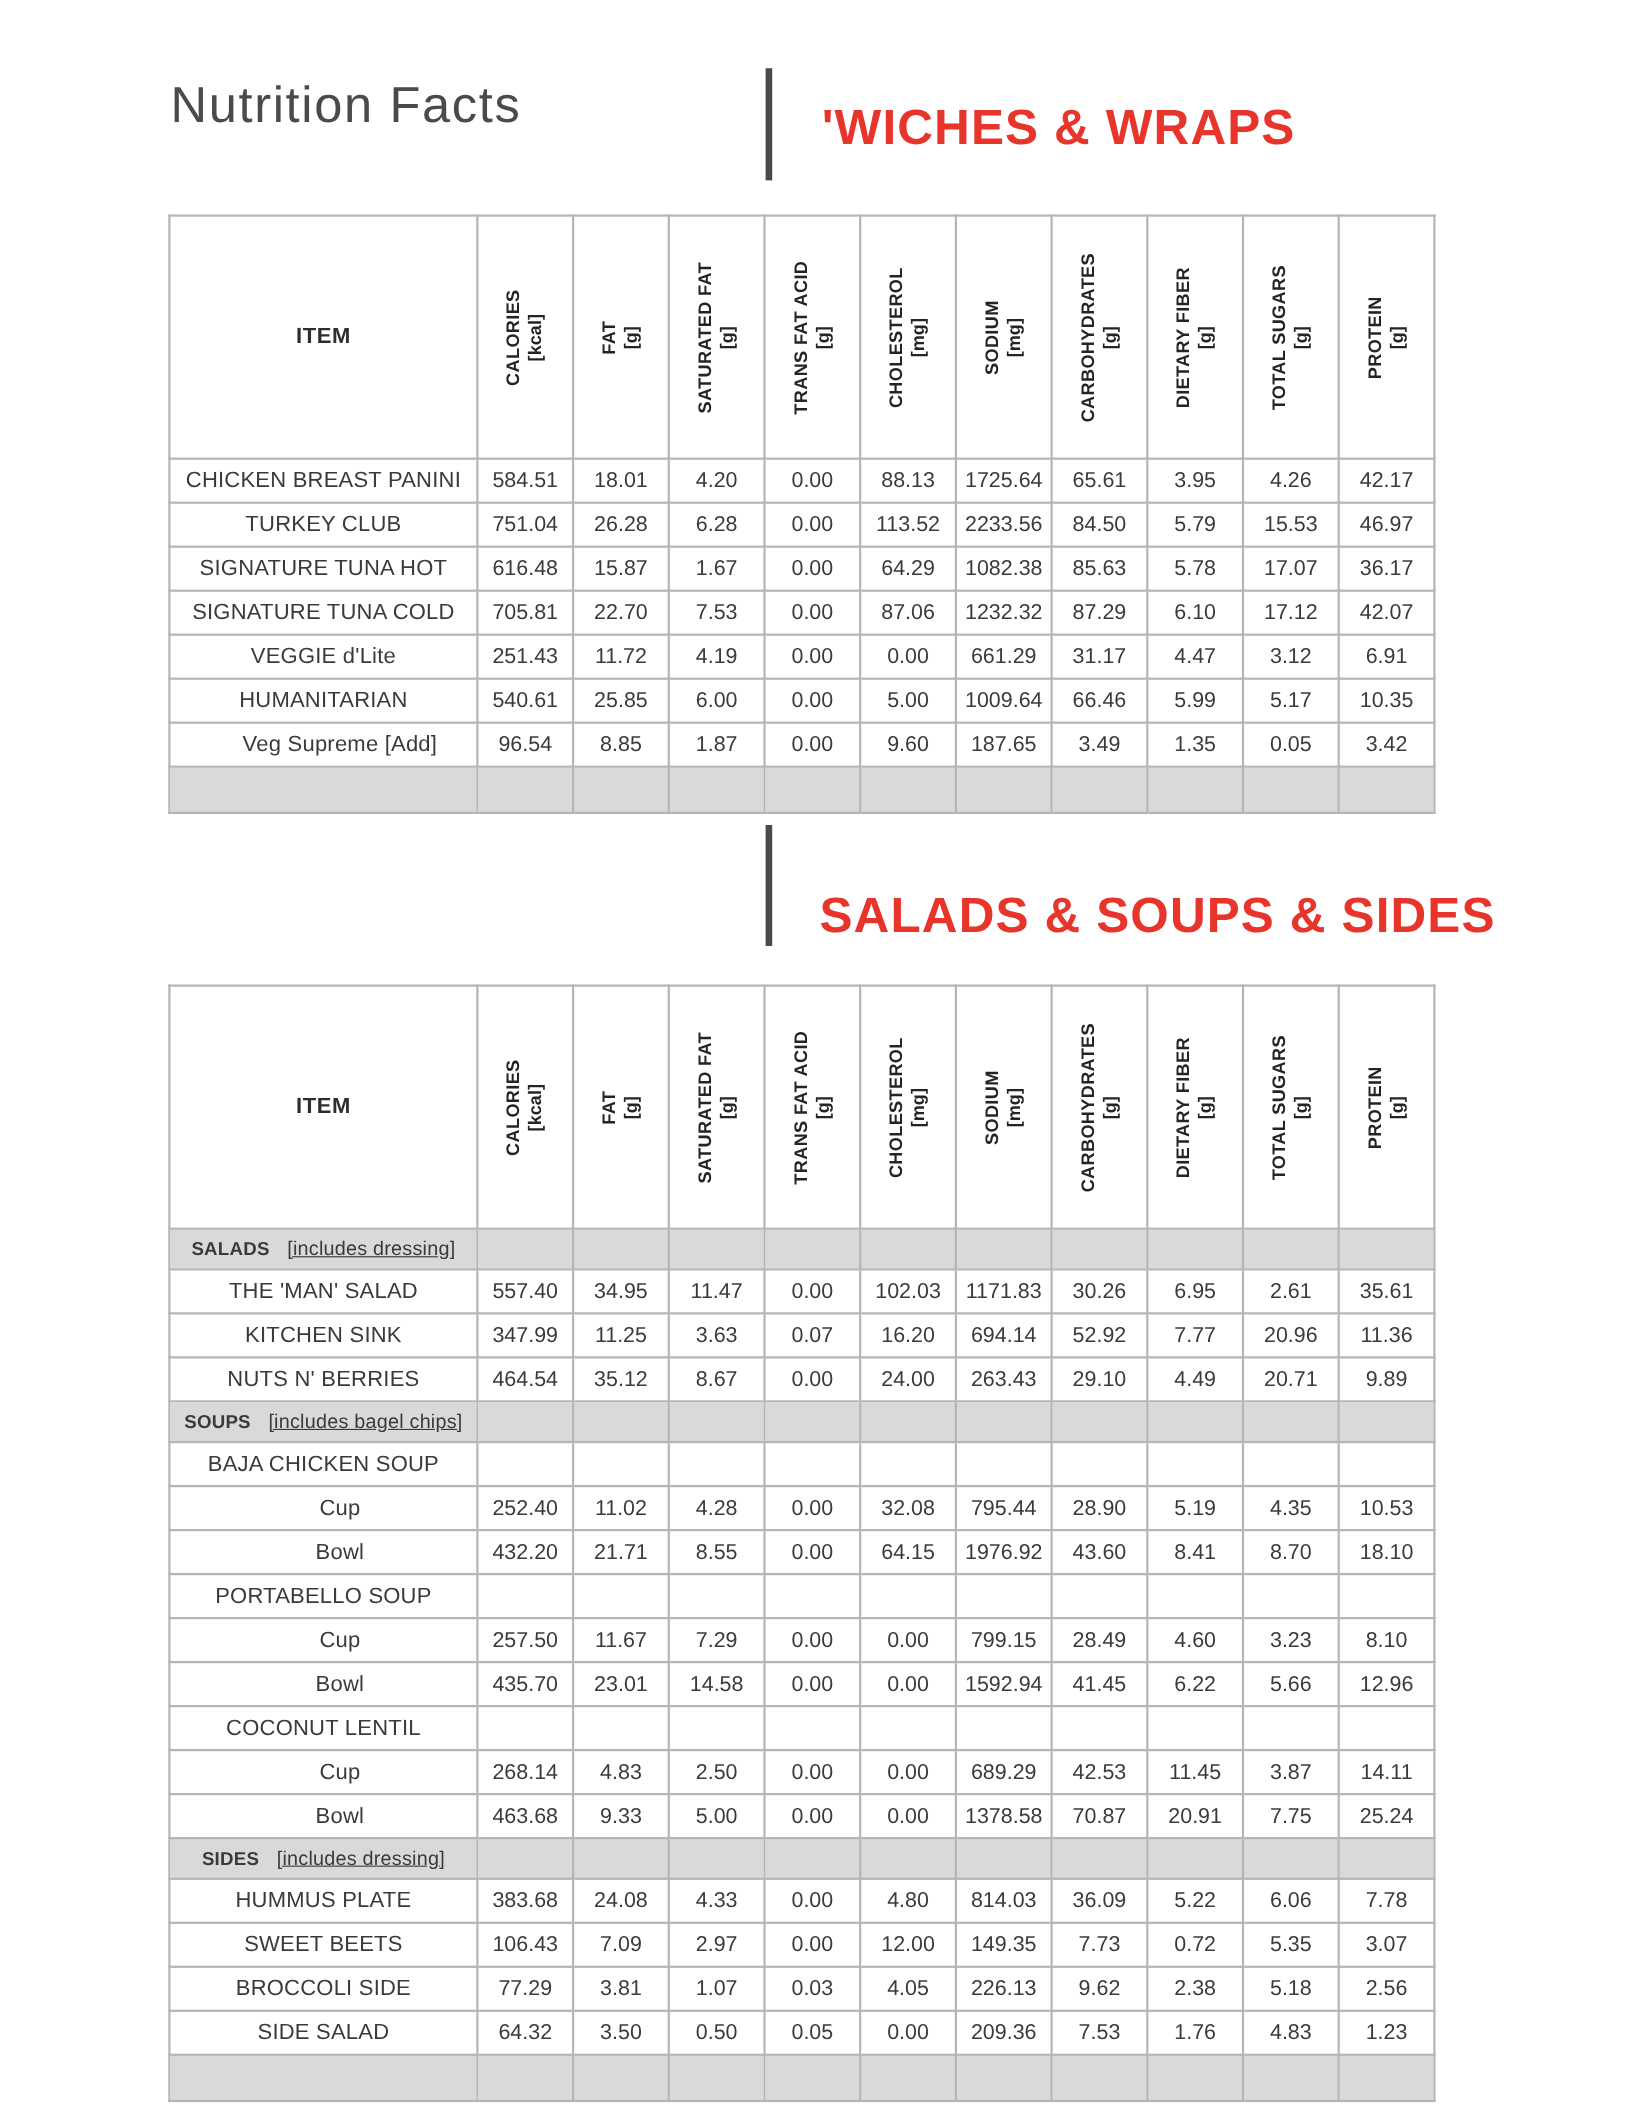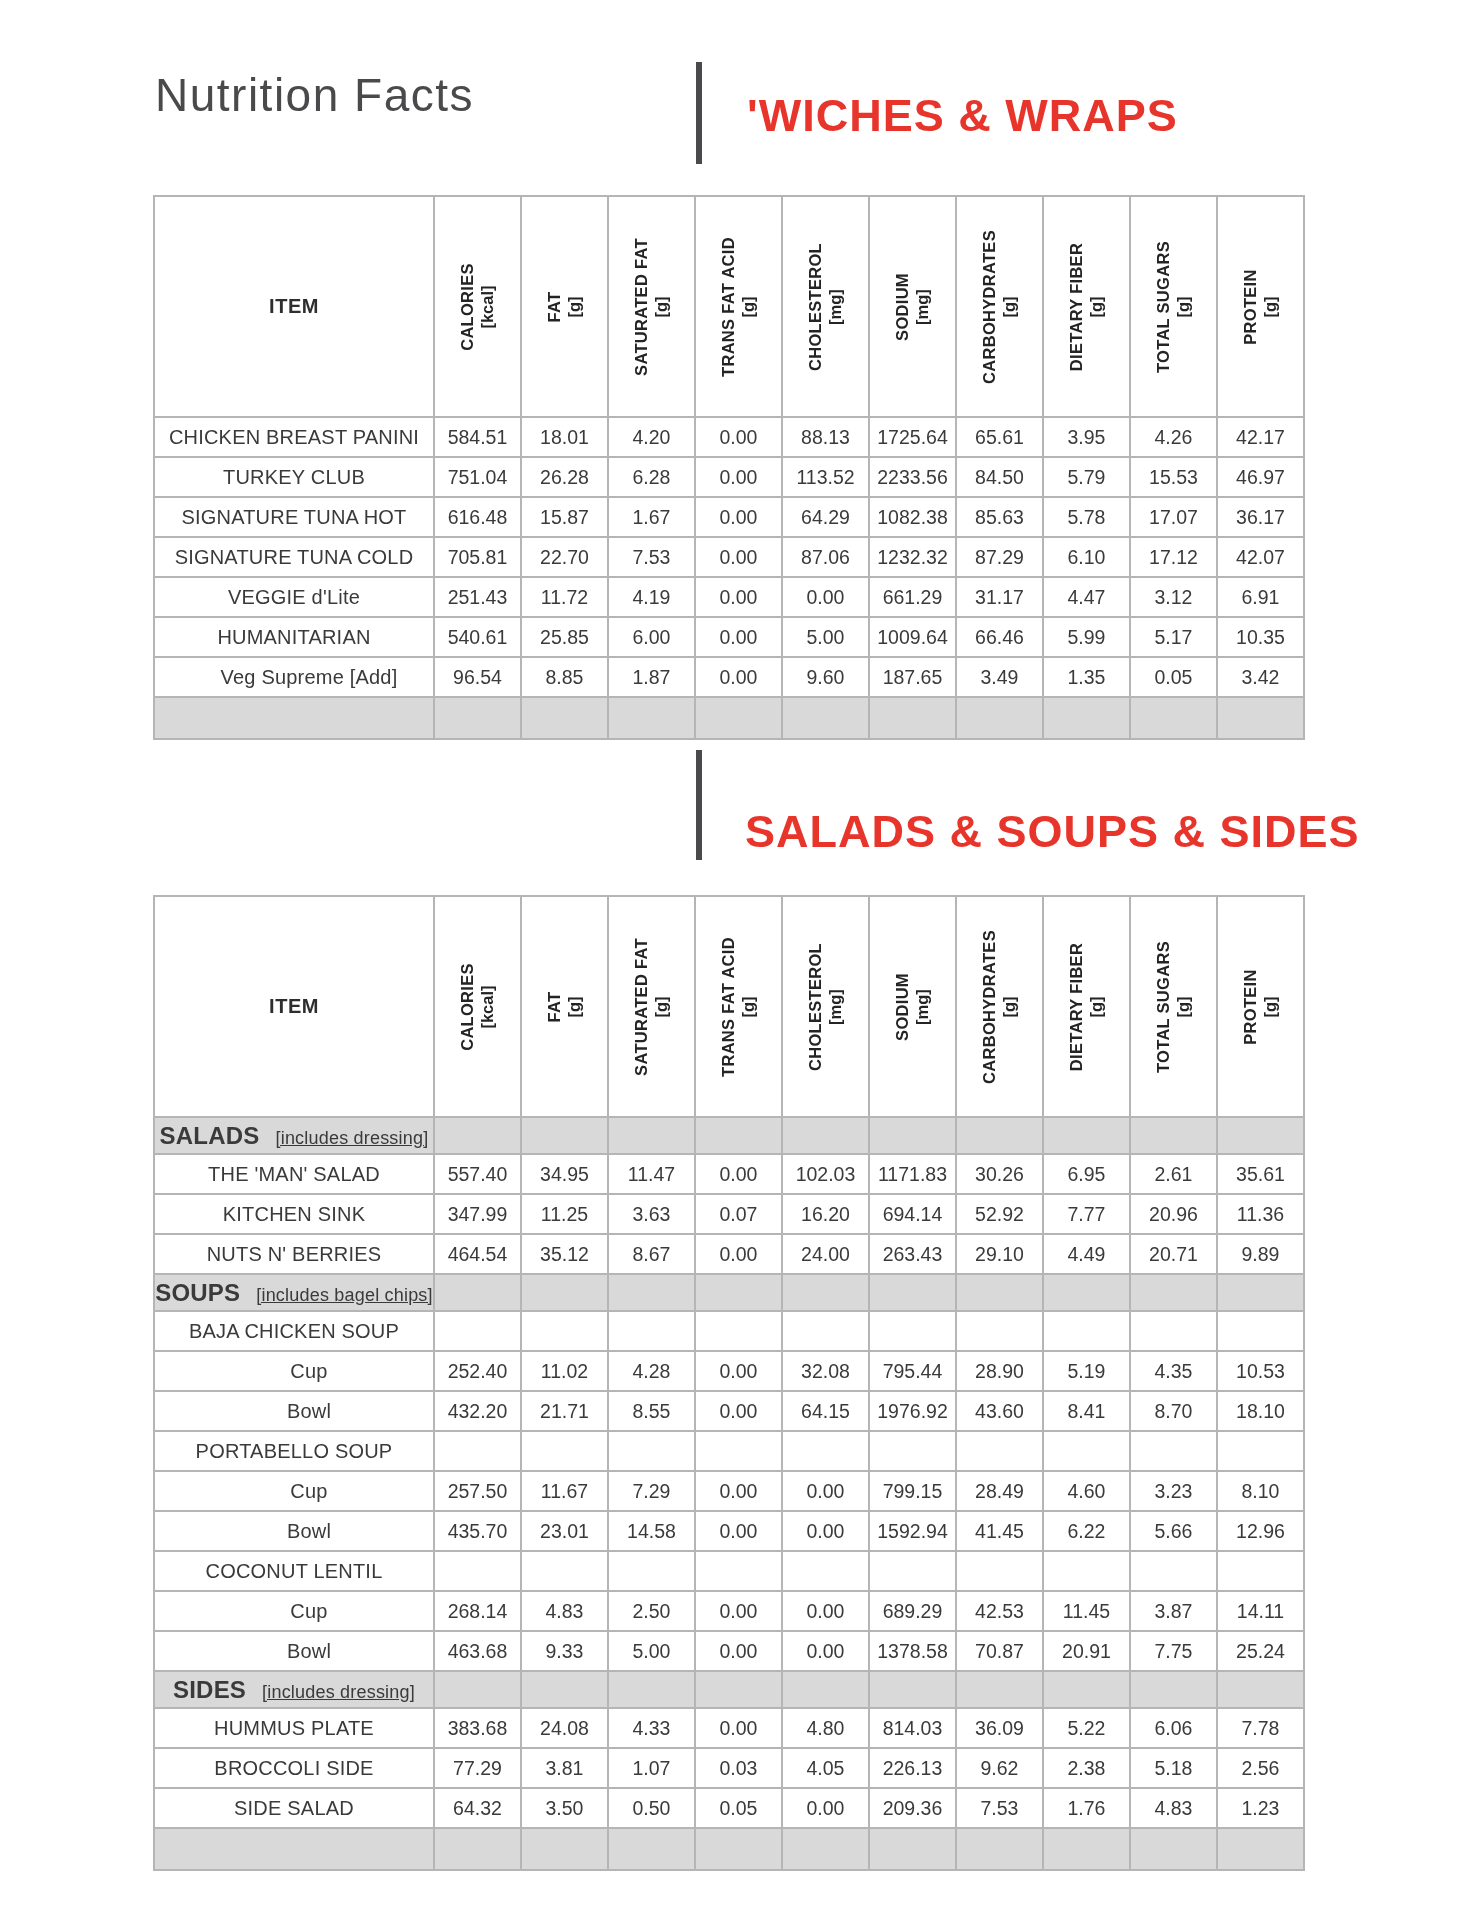--- a/index.html
+++ b/index.html
@@ -46,21 +46,21 @@
   }
   .rot .hname{display:block;font-size:16.5px;font-weight:bold;color:#242424;letter-spacing:.3px;white-space:nowrap;}
   .rot .hunit{display:block;font-size:16.5px;font-weight:bold;color:#242424;}
   tr.r-item, tr.r-subhead{height:40px;}
   tr.r-section{height:37px;}
   tr.r-spacer{height:42px;}
   td.item-cell{font-size:20px;padding-left:10px;letter-spacing:.2px;white-space:nowrap;text-align:center;}
   td.item-cell.sub{padding-left:30px;}
   td.value-cell{font-size:19.5px;text-align:center;}
   tr.r-section td{background:var(--row-gray,#d9d9d9);}
-  tr.r-section .sec-name{font-weight:bold;font-size:24px;}
+  tr.r-section .sec-name{font-weight:bold;font-size:17px;}
   tr.r-section .sec-note{font-weight:normal;font-size:18px;margin-left:16px;text-decoration:underline;}
   tr.r-spacer td{background:var(--row-gray,#d9d9d9);}
 </style>
 </head>
 <body>
 
 <h1 class="page-title">Nutrition Facts</h1>
 <div class="vdivider" id="divider-1"></div>
 <h2 class="section-heading" id="heading-1">'WICHES &amp; WRAPS</h2>
 
@@ -536,20 +536,33 @@
         <td class="value-cell">4.33</td>
         <td class="value-cell">0.00</td>
         <td class="value-cell">4.80</td>
         <td class="value-cell">814.03</td>
         <td class="value-cell">36.09</td>
         <td class="value-cell">5.22</td>
         <td class="value-cell">6.06</td>
         <td class="value-cell">7.78</td>
       </tr>
       <tr class="r-item">
+        <td class="item-cell">SWEET BEETS</td>
+        <td class="value-cell">106.43</td>
+        <td class="value-cell">7.09</td>
+        <td class="value-cell">2.97</td>
+        <td class="value-cell">0.00</td>
+        <td class="value-cell">12.00</td>
+        <td class="value-cell">149.35</td>
+        <td class="value-cell">7.73</td>
+        <td class="value-cell">0.72</td>
+        <td class="value-cell">5.35</td>
+        <td class="value-cell">3.07</td>
+      </tr>
+      <tr class="r-item">
         <td class="item-cell">BROCCOLI SIDE</td>
         <td class="value-cell">77.29</td>
         <td class="value-cell">3.81</td>
         <td class="value-cell">1.07</td>
         <td class="value-cell">0.03</td>
         <td class="value-cell">4.05</td>
         <td class="value-cell">226.13</td>
         <td class="value-cell">9.62</td>
         <td class="value-cell">2.38</td>
         <td class="value-cell">5.18</td>

